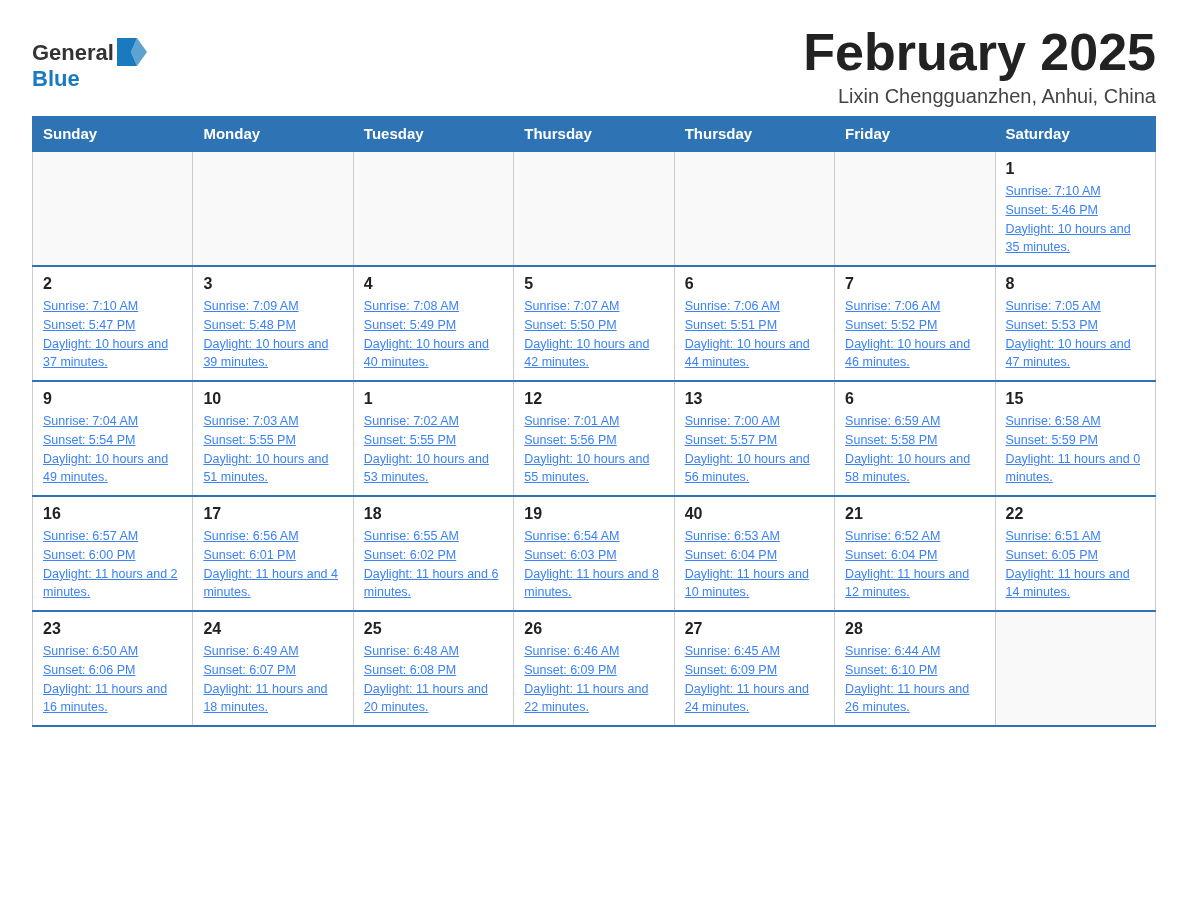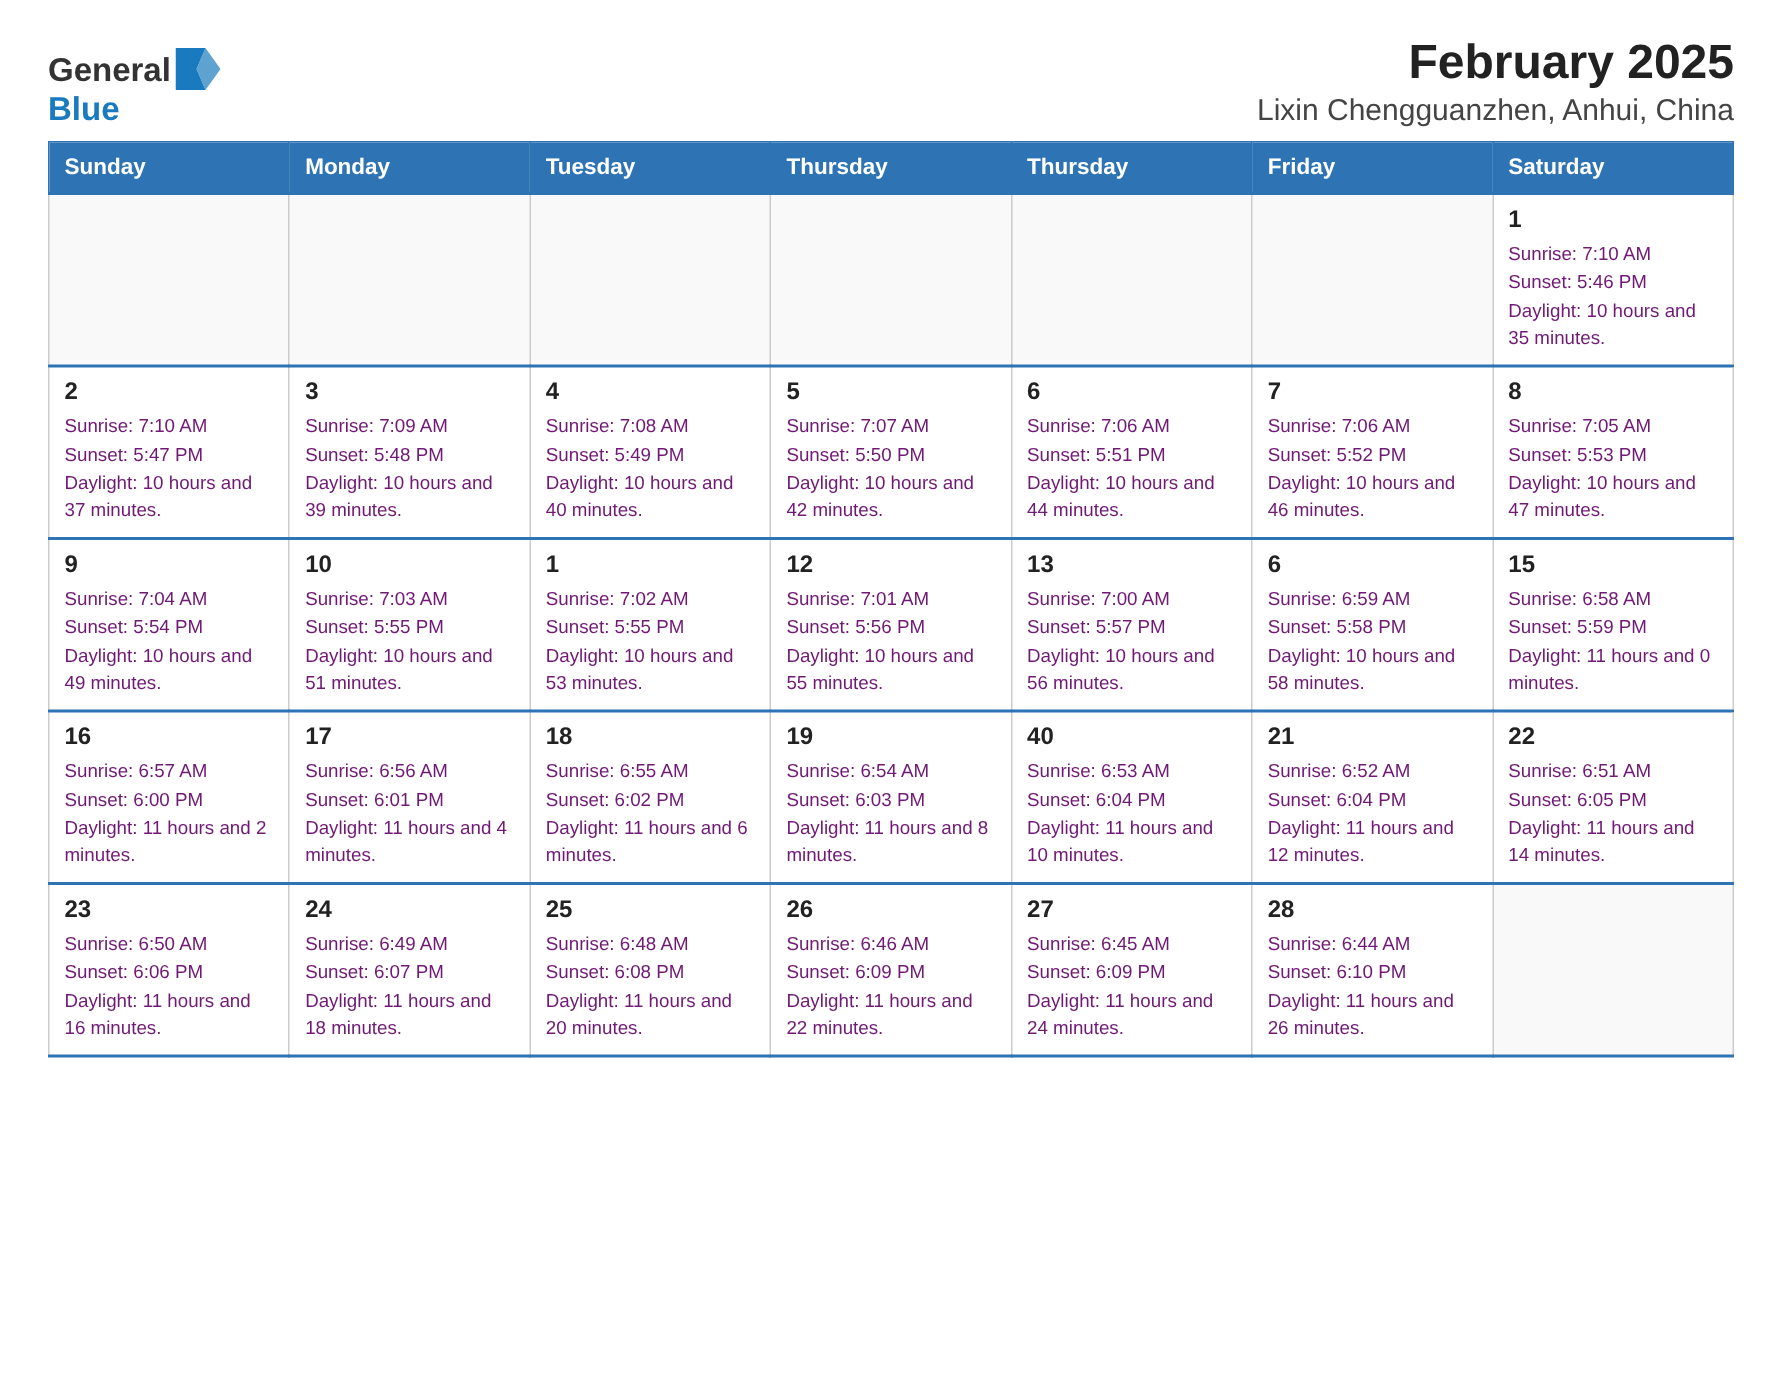--- a/index.html
+++ b/index.html
@@ -6,38 +6,38 @@
     body {
       font-family: Arial, sans-serif;
       background: #fff;
       padding: 24px 32px;
       width: 1188px;
       min-height: 918px;
     }
     .header {
       display: flex;
       justify-content: space-between;
-      align-items: flex-end;
+      align-items: center;
       margin-bottom: 8px;
     }
     .logo-text-general {
       font-size: 22px;
       font-weight: bold;
       color: #333;
     }
     .logo-text-blue {
       font-size: 22px;
       font-weight: bold;
       color: #1a7abf;
     }
     .title-section {
       text-align: right;
     }
     .month-title {
-      font-size: 32px;
+      font-size: 52px;
       font-weight: bold;
       color: #222;
       line-height: 1.1;
     }
     .location-title {
       font-size: 20px;
       color: #444;
       margin-top: 4px;
       margin-left: 20px;
     }
@@ -70,22 +70,23 @@
     }
     .day-number {
       font-size: 16px;
       font-weight: bold;
       color: #222;
       display: block;
       margin-bottom: 4px;
     }
     .day-info {
       font-size: 12.5px;
-      color: #701a75;
+      color: #3b82f6;
       line-height: 1.5;
+      text-decoration: underline;
     }
     .empty-cell {
       background: #f9f9f9;
     }
     .logo-wrapper {
       display: flex;
       flex-direction: column;
       align-items: flex-start;
     }
     .logo-line {

